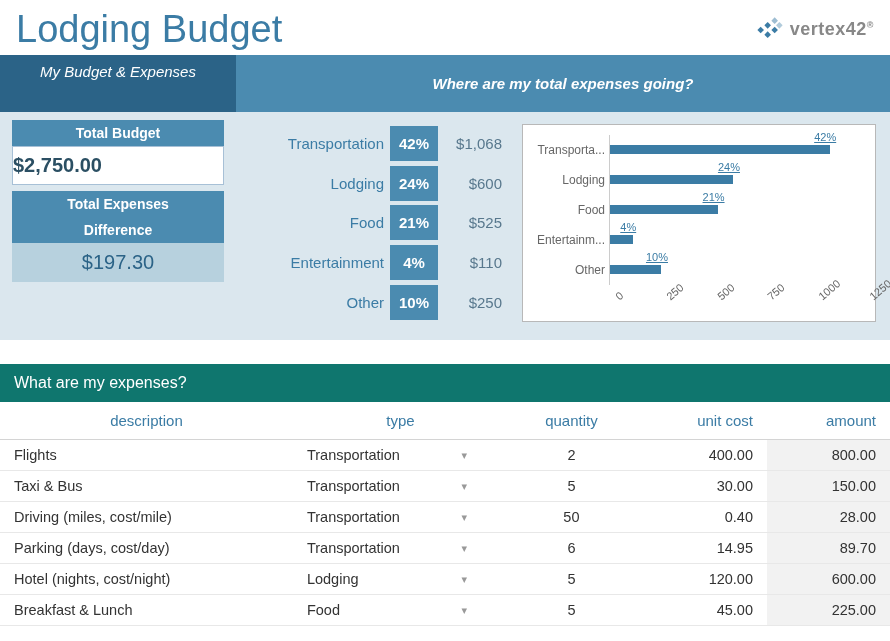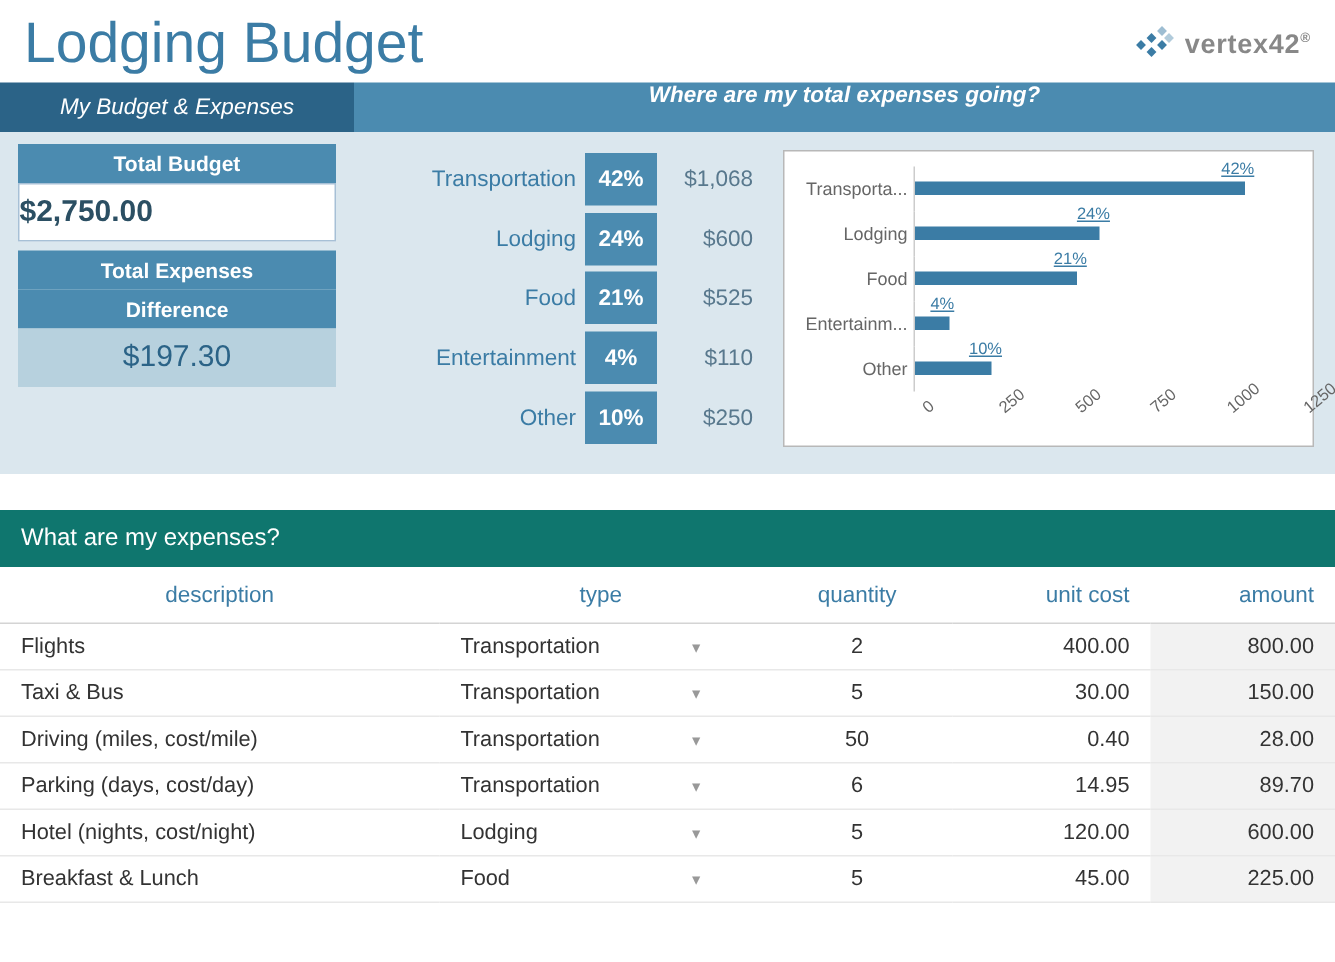--- a/index.html
+++ b/index.html
@@ -6,21 +6,21 @@
   body { font-family: Arial, Helvetica, sans-serif; background: #fff; width: 890px; }
   
   .header { display: flex; justify-content: space-between; align-items: center; padding: 8px 16px 4px; }
   .title { color: #3b7ca5; font-size: 38px; font-weight: 300; }
   .logo { display: flex; align-items: center; gap: 6px; color: #888; font-weight: 600; font-size: 18px; letter-spacing: 0.5px; }
   .logo svg { width: 28px; height: 28px; }
   .logo .reg { font-size: 9px; vertical-align: super; }
 
   .top-row { display: flex; gap: 0; font-style: italic; }
   .my-budget-header { background: #2b6387; color: #fff; text-align: center; padding: 8px; font-size: 15px; width: 236px; }
-  .where-header { background: #4b8bb0; color: #fff; text-align: center; padding: 0; font-size: 15px; font-weight: 600; flex: 1; }
+  .where-header { background: #4b8bb0; color: #fff; text-align: center; padding: 20px; font-size: 15px; font-weight: 600; flex: 1; }
 
   .summary-wrap { display: flex; }
   .summary-left { width: 236px; background: #dbe7ee; padding: 8px 12px 18px; display: flex; flex-direction: column; align-items: center; }
   .box-budget { background: #fff; border: 1px solid #a7c0d6; color: #2b4f63; font-weight: 700; font-size: 20px; width: 100%; text-align: left; padding: 7px 0; margin-bottom: 6px; }
   .box-expenses { background: #2b6387; color: #fff; font-weight: 700; font-size: 20px; width: 100%; text-align: center; padding: 8px 0; margin-bottom: 6px; }
   .box-diff { background: #b7d1de; color: #2b6387; font-weight: 400; font-size: 20px; width: 100%; text-align: center; padding: 8px 0; }
   .summary-left .tb-label { background: #4b8bb0; color: #fff; font-weight: 700; text-align:center; padding:5px 0; font-size:14px;}
   
   .summary-right { flex: 1; background: #dbe7ee; padding: 12px 14px 18px; display: flex; gap: 14px; }
   .breakdown { display: grid; grid-template-columns: 140px 48px 70px; align-items: center; row-gap: 0; }

